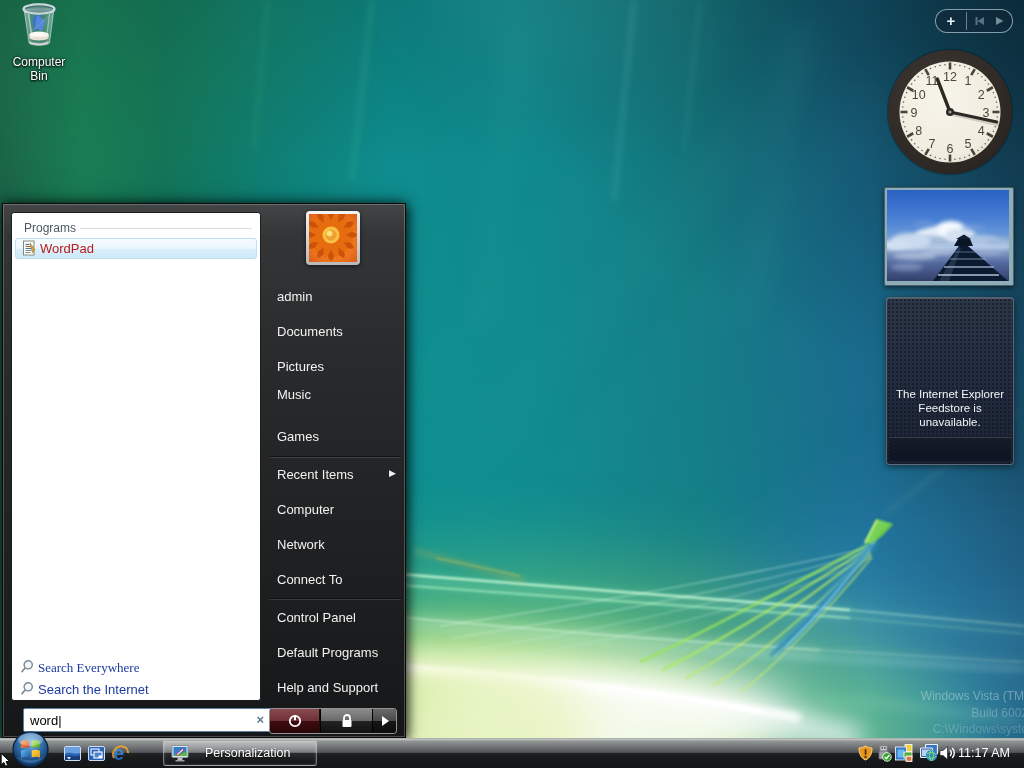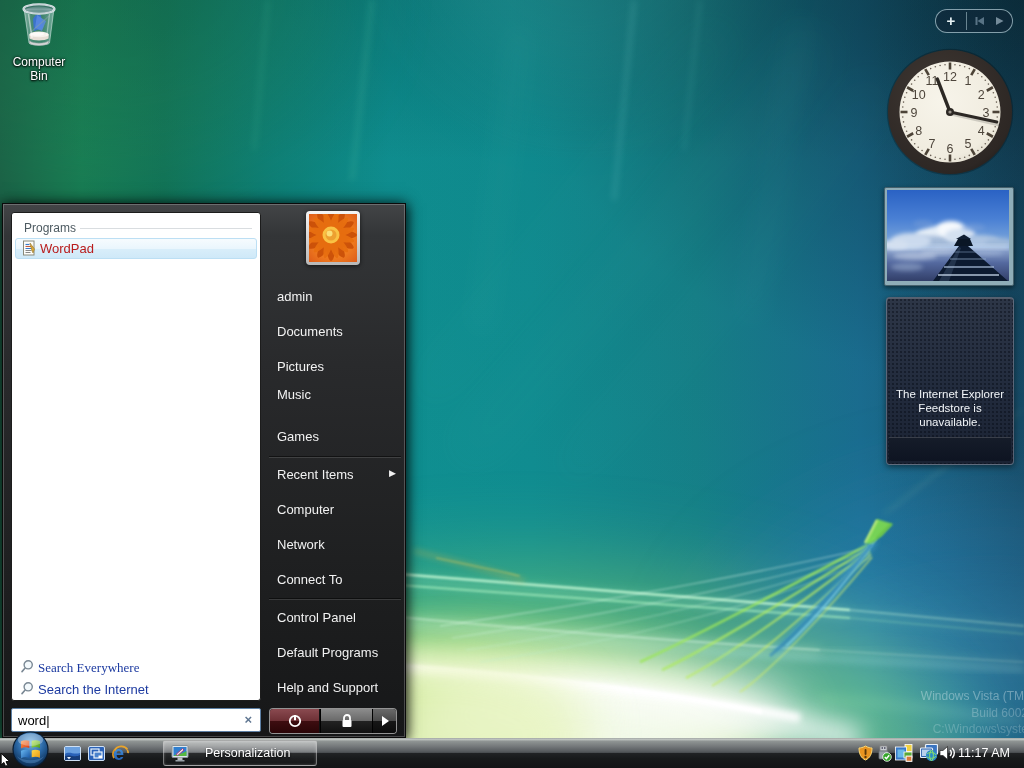--- a/index.html
+++ b/index.html
@@ -375,21 +375,21 @@
       <line x1="4.9" y1="9.3" x2="2" y2="12.6" stroke="#7a8894" stroke-width="1.6" stroke-linecap="round"></line>
     </svg>
     <div class="abs" style="left:26px;top:447px;font-size:13px;color:#1c3aa0;font-family:Liberation Serif, serif;">Search Everywhere</div>
     <svg class="abs" style="left:8px;top:468px;" width="15" height="15" viewBox="0 0 15 15">
       <circle cx="8.2" cy="5.8" r="4.1" fill="rgba(235,245,250,0.6)" stroke="#7a8894" stroke-width="1.4"></circle>
       <line x1="4.9" y1="9.3" x2="2" y2="12.6" stroke="#7a8894" stroke-width="1.6" stroke-linecap="round"></line>
     </svg>
     <div class="abs" style="left:26px;top:469px;font-size:13px;color:#1c3aa0;">Search the Internet</div>
   </div>
 
-  <div class="abs" style="left:8px;top:504px;width:248px;height:22px;background:#fff;border:1px solid #5c7fa4;border-radius:2px;">
+  <div class="abs" style="left:20px;top:504px;width:248px;height:22px;background:#fff;border:1px solid #5c7fa4;border-radius:2px;">
     <div class="abs" style="left:6px;top:4px;font-size:13px;color:#000;">word<span style="font-weight:100;">|</span></div>
     <div class="abs" style="right:8px;top:3px;font-size:13px;color:#5f7691;font-weight:bold;">×</div>
   </div>
 
   <div class="abs" style="left:303px;top:7px;width:54px;height:54px;border-radius:4px;
     background:linear-gradient(180deg,#f4f4f4,#b8b8b8);box-shadow:0 1px 4px rgba(0,0,0,0.6);padding:0;">
     <svg class="abs" style="left:3px;top:3px;" width="48" height="48" viewBox="0 0 48 48">
       <defs>
         <radialGradient id="flw" cx="0.5" cy="0.5" r="0.72">
           <stop offset="0" stop-color="#fba93a"></stop>

